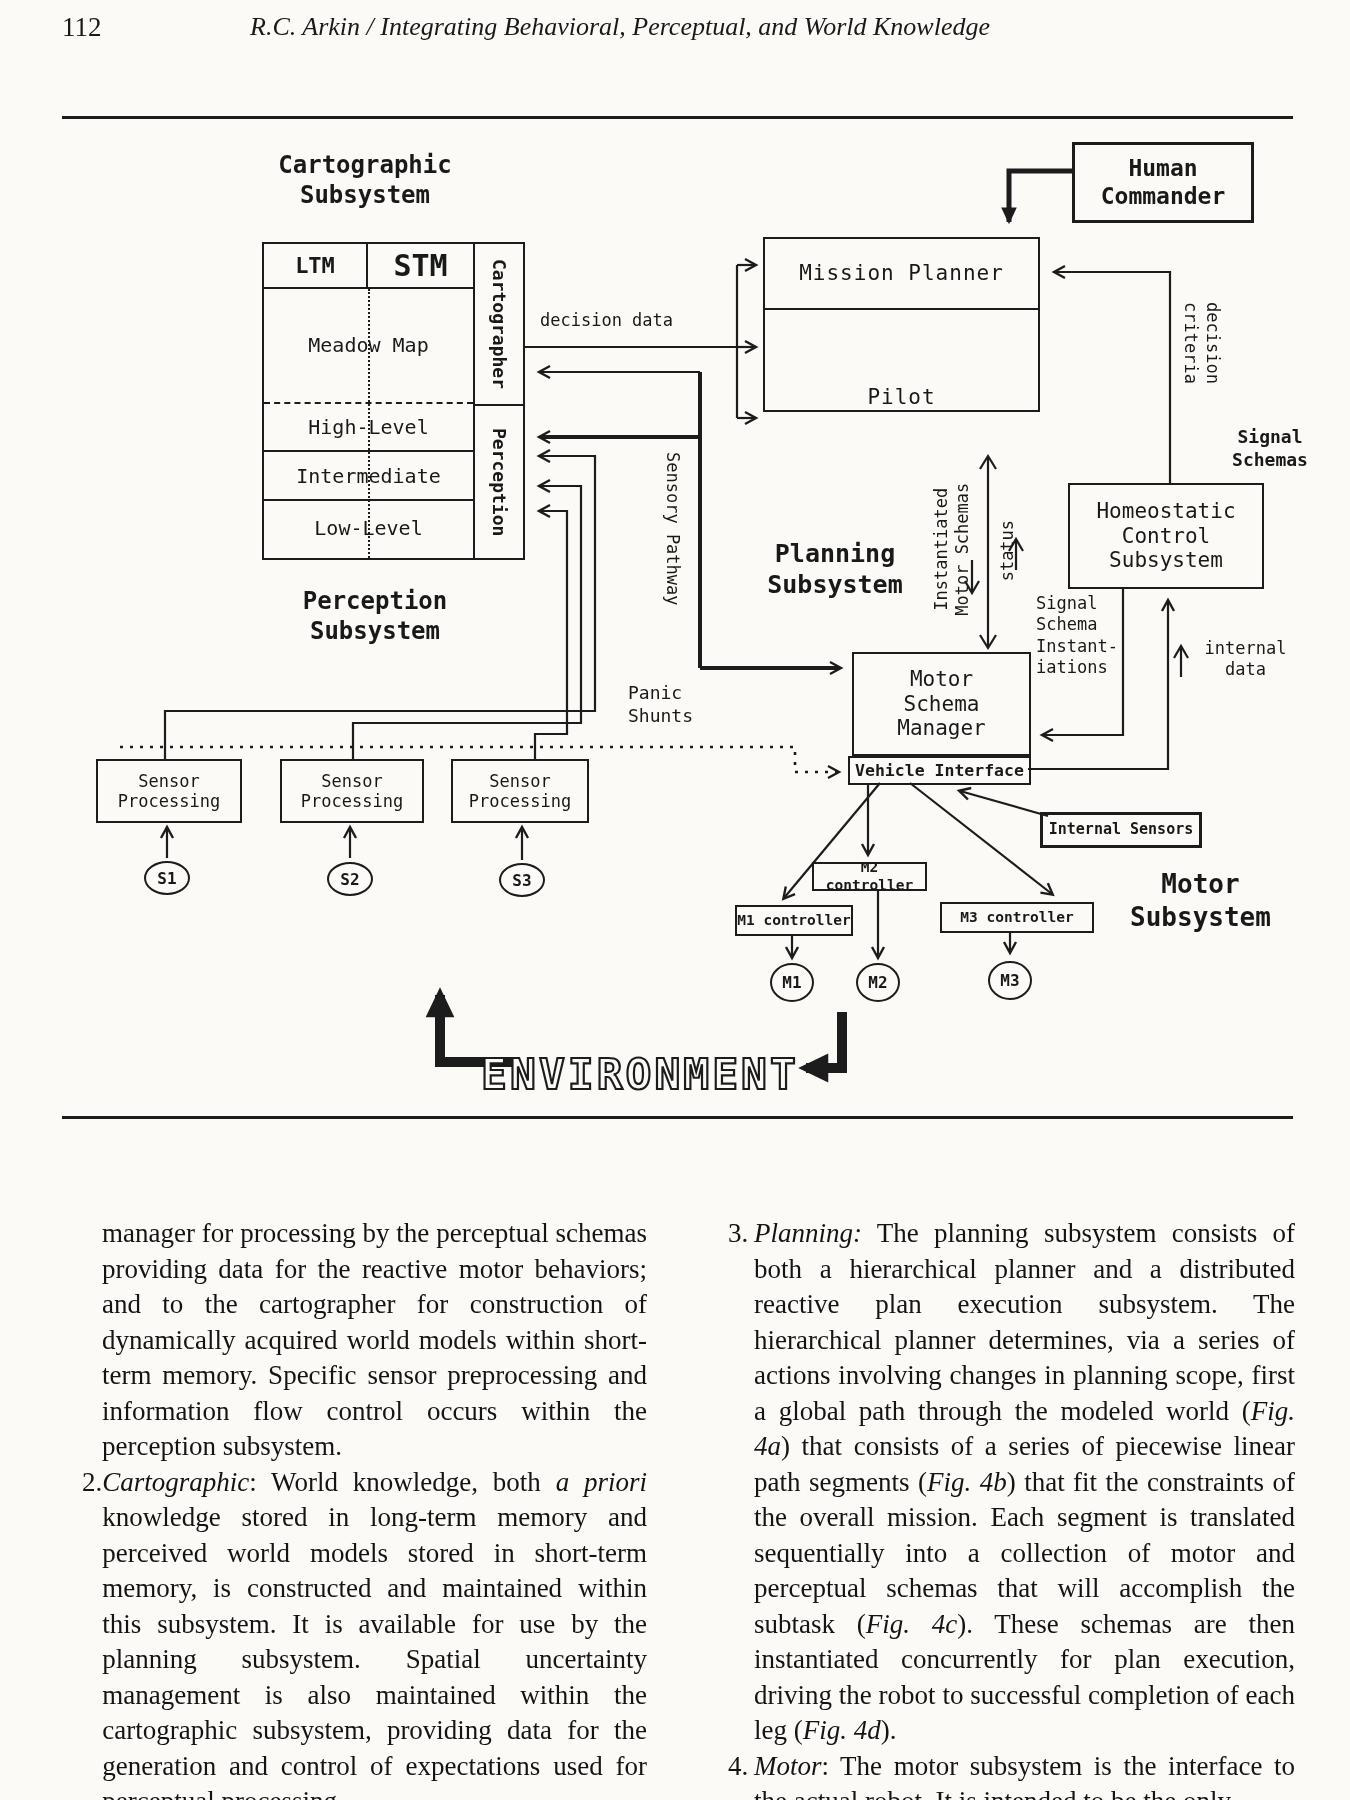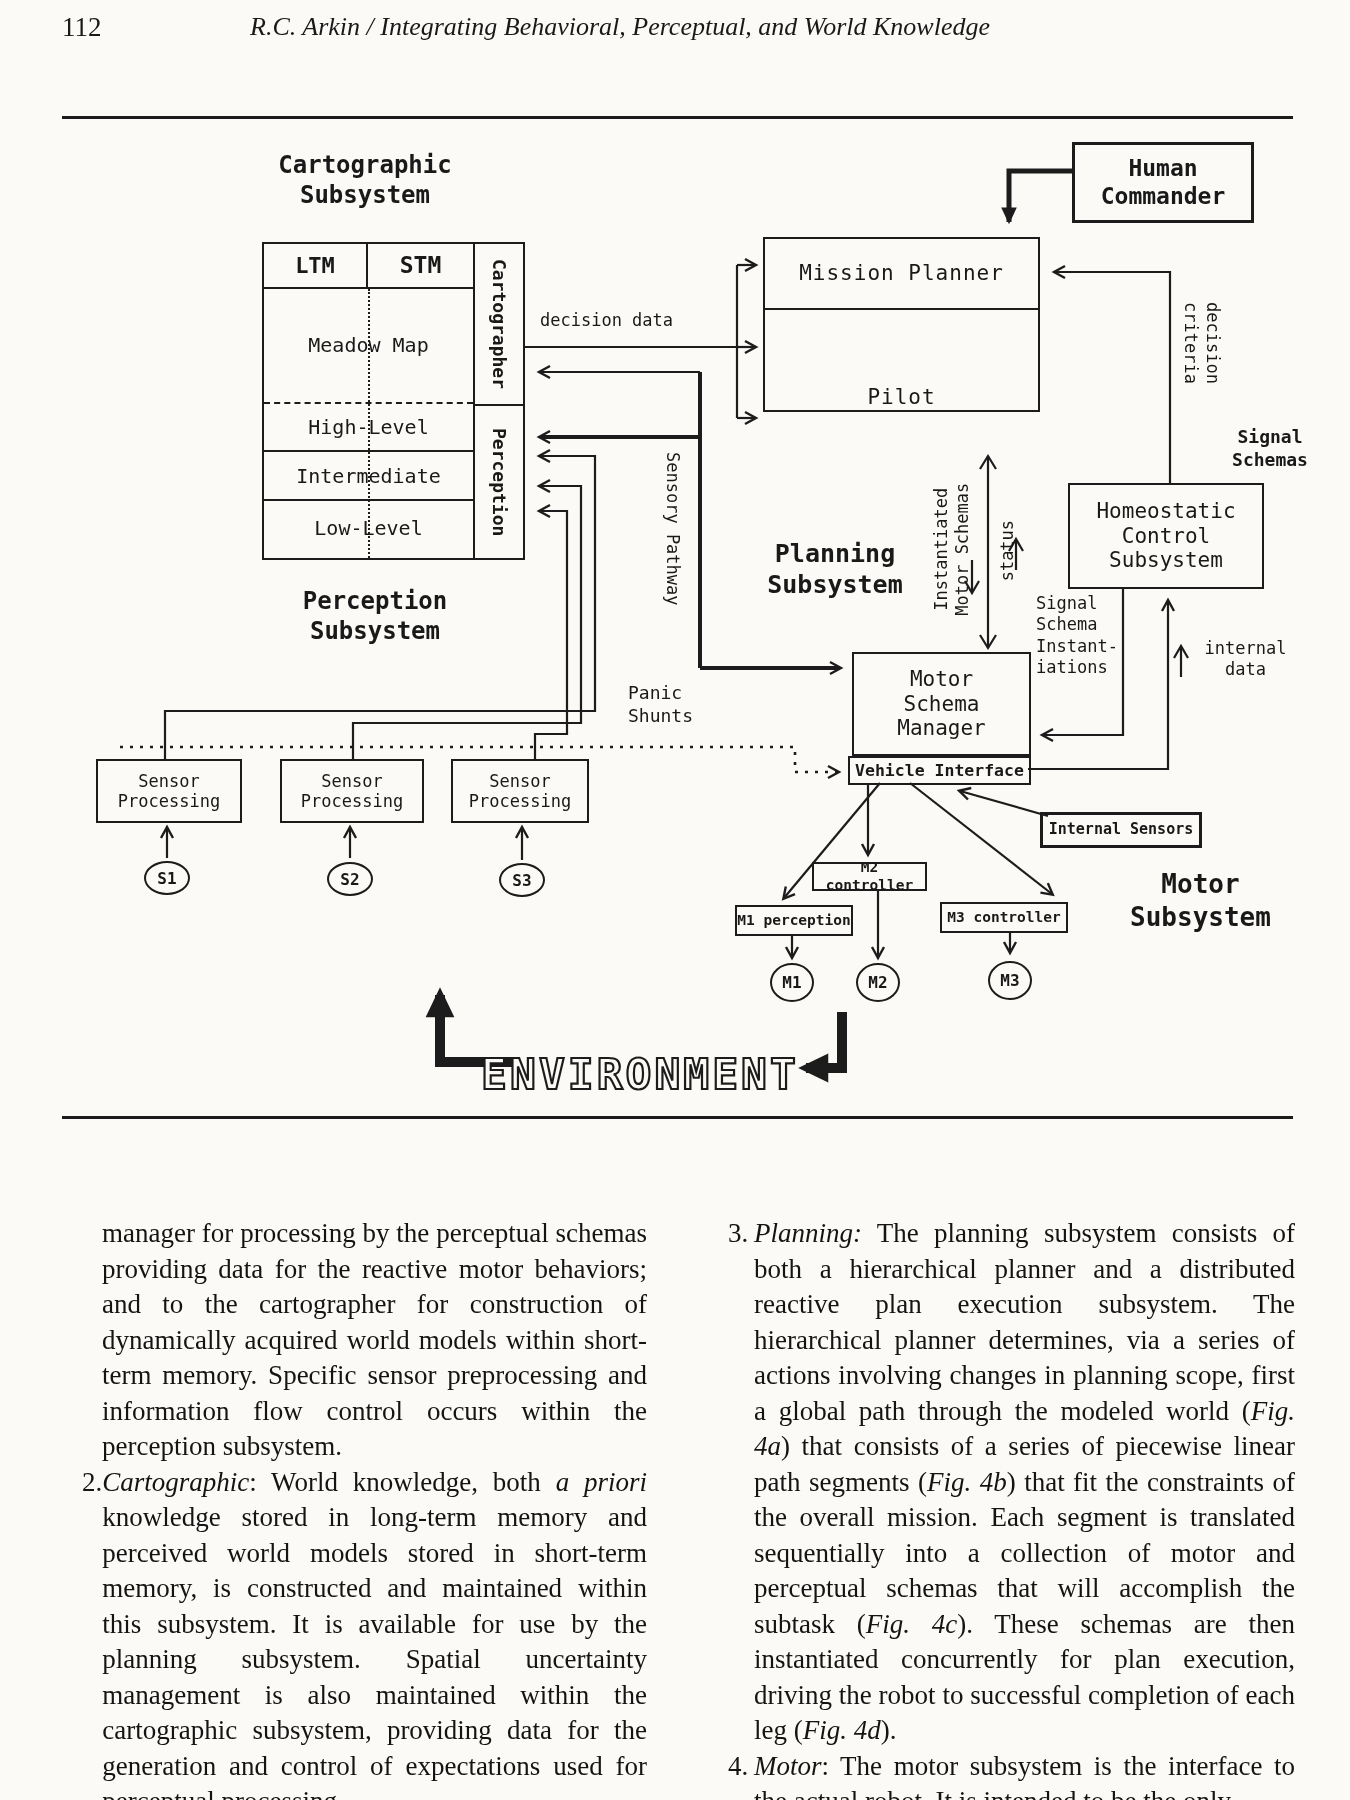--- a/index.html
+++ b/index.html
@@ -117,21 +117,21 @@
     </svg>
 
     <div class="biglabel" style="left:245px;top:150px;width:240px;font-size:24px;">Cartographic
 Subsystem</div>
 
     <div class="box" style="left:262px;top:242px;width:263px;height:318px;display:block;">
       <div class="c-left">
 
         <div class="c-row b" style="top:0;height:45px;border-bottom:2.5px solid #1c1c1c;">
           <div class="vflex" style="width:104px;height:100%;border-right:2.5px solid #1c1c1c;box-sizing:border-box;font-size:22px;">LTM</div>
-          <div class="vflex" style="flex:1;height:100%;font-size:23px;">STM</div>
+          <div class="vflex" style="flex:1;height:100%;font-size:30px;">STM</div>
         </div>
 
         <div class="abs" style="left:104px;top:45px;bottom:0;border-left:2.5px dotted #1c1c1c;"></div>
         <div class="c-row" style="top:45px;height:115px;border-bottom:2.5px dashed #1c1c1c;font-size:20px;">Meadow Map</div>
         <div class="c-row" style="top:162px;height:46px;border-bottom:2.5px solid #1c1c1c;font-size:20px;">High-Level</div>
         <div class="c-row" style="top:210px;height:47px;border-bottom:2.5px solid #1c1c1c;font-size:20px;">Intermediate</div>
         <div class="c-row" style="top:257px;height:56px;font-size:20px;">Low-Level</div>
       </div>
       <div class="c-strip">
         <div class="c-cell vflex vtext b" style="top:0;height:162px;border-bottom:2.5px solid #1c1c1c;font-size:18px;">Cartographer</div>
@@ -171,23 +171,23 @@
 Processing</div>
     <div class="box pre" style="left:451px;top:759px;width:138px;height:64px;font-size:17px;">Sensor
 Processing</div>
 
     <div class="ellipse" style="left:144px;top:861px;width:46px;height:34px;font-size:16px;">S1</div>
     <div class="ellipse" style="left:327px;top:862px;width:46px;height:34px;font-size:16px;">S2</div>
     <div class="ellipse" style="left:499px;top:863px;width:46px;height:34px;font-size:16px;">S3</div>
 
     <div class="box b" style="left:1040px;top:812px;width:162px;height:36px;border-width:3px;font-size:15px;">Internal Sensors</div>
 
-    <div class="box b" style="left:735px;top:905px;width:118px;height:31px;font-size:14.5px;">M1 perception</div>
+    <div class="box b" style="left:735px;top:905px;width:118px;height:31px;font-size:14.5px;">M1 controller</div>
     <div class="box b" style="left:812px;top:862px;width:115px;height:29px;font-size:14.5px;">M2 controller</div>
-    <div class="box b" style="left:940px;top:902px;width:128px;height:31px;font-size:14.5px;">M3 controller</div>
+    <div class="box b" style="left:940px;top:902px;width:154px;height:31px;font-size:14.5px;">M3 controller</div>
 
     <div class="ellipse" style="left:770px;top:963px;width:44px;height:39px;font-size:16px;">M1</div>
     <div class="ellipse" style="left:856px;top:963px;width:44px;height:39px;font-size:16px;">M2</div>
     <div class="ellipse" style="left:988px;top:961px;width:44px;height:39px;font-size:16px;">M3</div>
 
     <div class="biglabel" style="left:1108px;top:868px;width:185px;font-size:26px;">Motor
 Subsystem</div>
 
     <div class="edge" style="left:540px;top:310px;font-size:17px;">decision data</div>
     <div class="edge vtext" style="left:662px;top:452px;height:172px;display:flex;align-items:center;font-size:17px;">Sensory Pathway</div>

